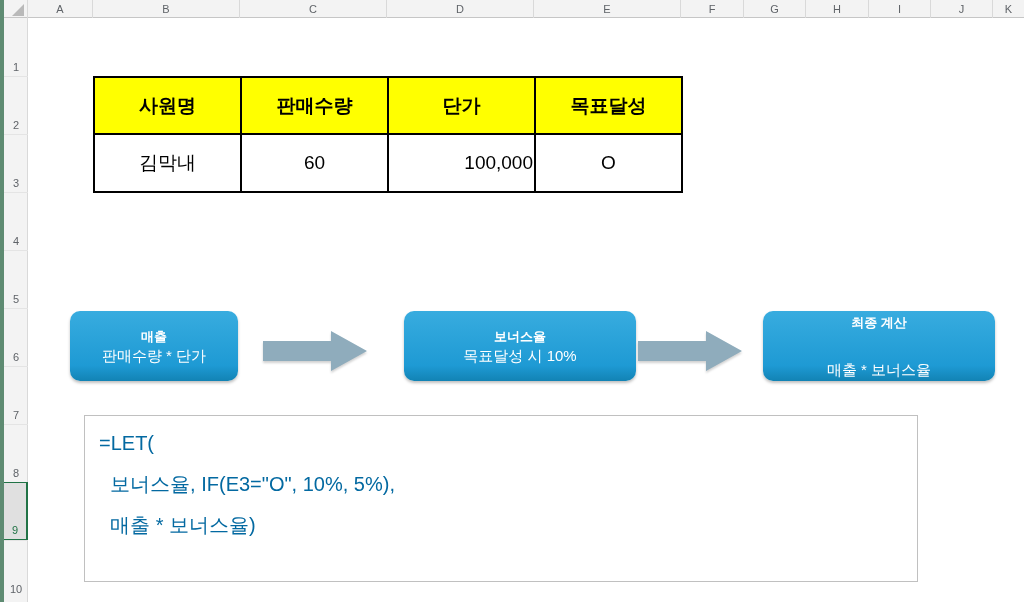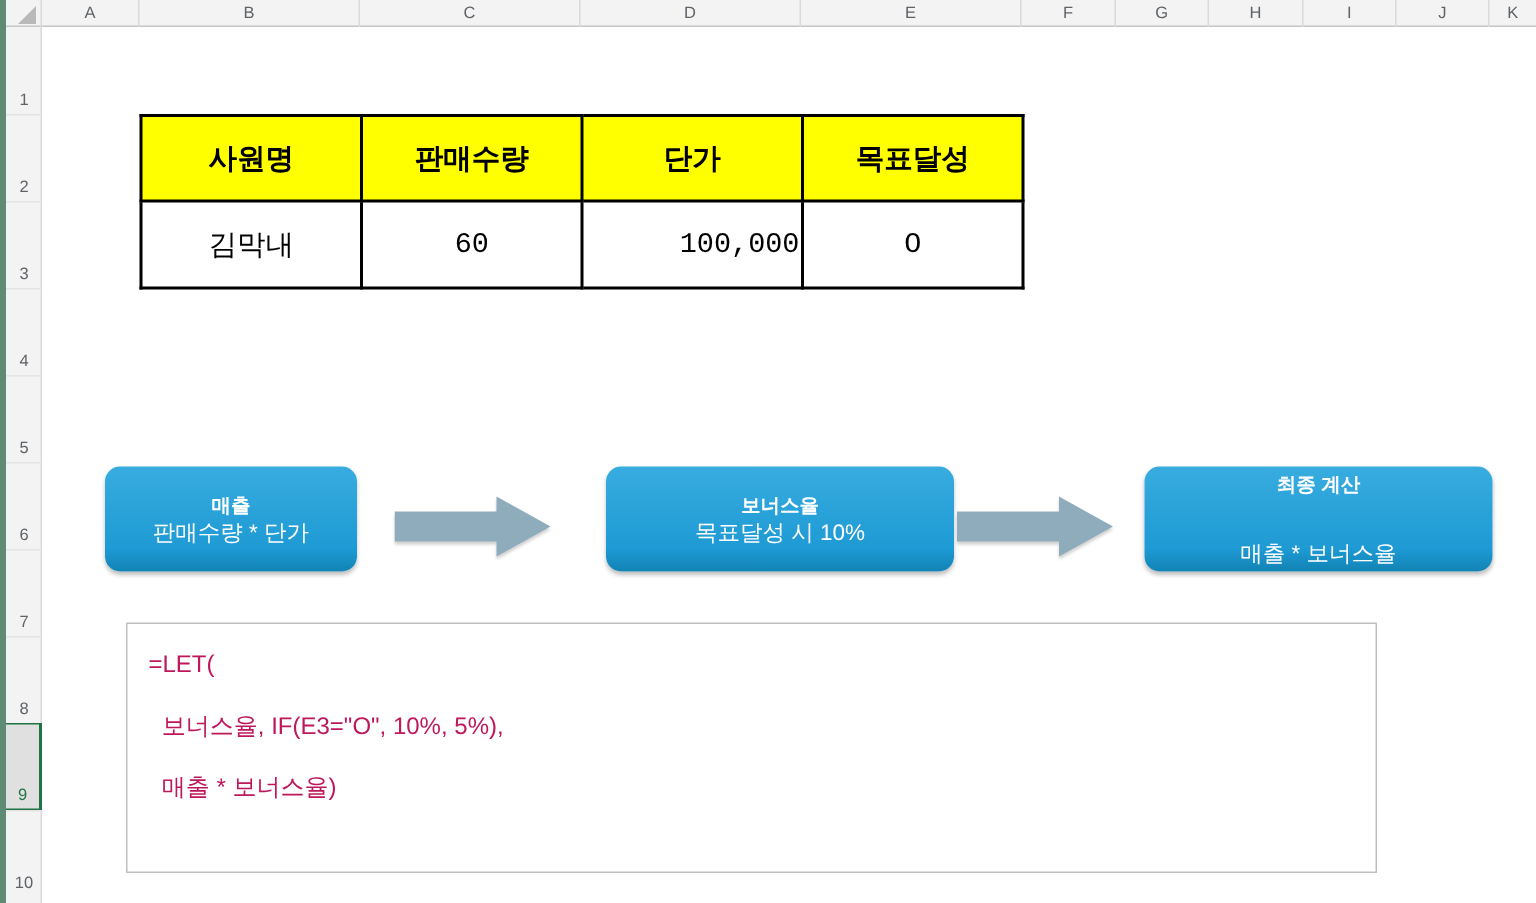--- a/index.html
+++ b/index.html
@@ -23,41 +23,41 @@
                border-right:1px solid #D9D9D9;box-sizing:border-box;}
   .row-headers .cell{box-sizing:border-box;width:24px;height:58px;display:flex;align-items:flex-end;
                justify-content:center;padding-bottom:3px;font-size:11px;color:#5F6368;
                border-top:1px solid #E4E4E4;}
   .row-headers .cell:first-child{border-top:none;}
   .row-headers .cell.selected{background:#E0E0E0;color:var(--excel-green);
                border-top:1px solid var(--excel-green);border-bottom:1px solid var(--excel-green);
                border-right:2px solid var(--excel-green);}
 
   
-  .sheet-table{position:absolute;left:93px;top:76px;border-collapse:collapse;table-layout:fixed;font-family:Liberation Mono, monospace;}
+  .sheet-table{position:absolute;left:93px;top:76px;border-collapse:collapse;table-layout:fixed;}
   .sheet-table td{box-sizing:border-box;width:147px;border:2px solid #000;text-align:center;
                font-size:19px;color:#000;background:#fff;}
   .sheet-table tr.hdr td{background:var(--table-header-yellow);font-weight:bold;height:57px;}
   .sheet-table tr.dat td{height:58px;}
   .sheet-table td.num{text-align:right;padding-right:1px;}
 
   
   .flow-box{position:absolute;top:311px;height:70px;box-sizing:border-box;border-radius:10px;
             background:linear-gradient(180deg,var(--box-blue-top) 0%,var(--box-blue-bottom) 78%,var(--box-blue-edge) 100%);
             box-shadow:0 2px 3px rgba(0,0,0,0.25);
             display:flex;flex-direction:column;align-items:center;justify-content:center;gap:5px;color:#fff;}
   .flow-box .t{font-size:13px;font-weight:bold;line-height:1;}
   .flow-box .s{font-size:15px;line-height:1;}
   .flow-arrow{position:absolute;top:329px;width:104px;height:44px;color:var(--arrow-gray);
             filter:drop-shadow(0 2px 1px rgba(0,0,0,0.18));}
 
   
   .formula-box{position:absolute;left:84px;top:415px;width:834px;height:167px;box-sizing:border-box;
             background:#fff;border:1px solid #C0C0C0;padding:7px 0 0 14px;}
-  .formula-box .line{white-space:pre;font-size:16px;line-height:41px;color:#be185d;}
+  .formula-box .line{white-space:pre;font-size:20px;line-height:41px;color:#0369a1;}
 </style>
 </head>
 <body>
 
 <div class="stage">
 
   <div class="left-strip"></div>
 
   <div class="col-headers">
     <div class="cell corner" style="width:24px">

